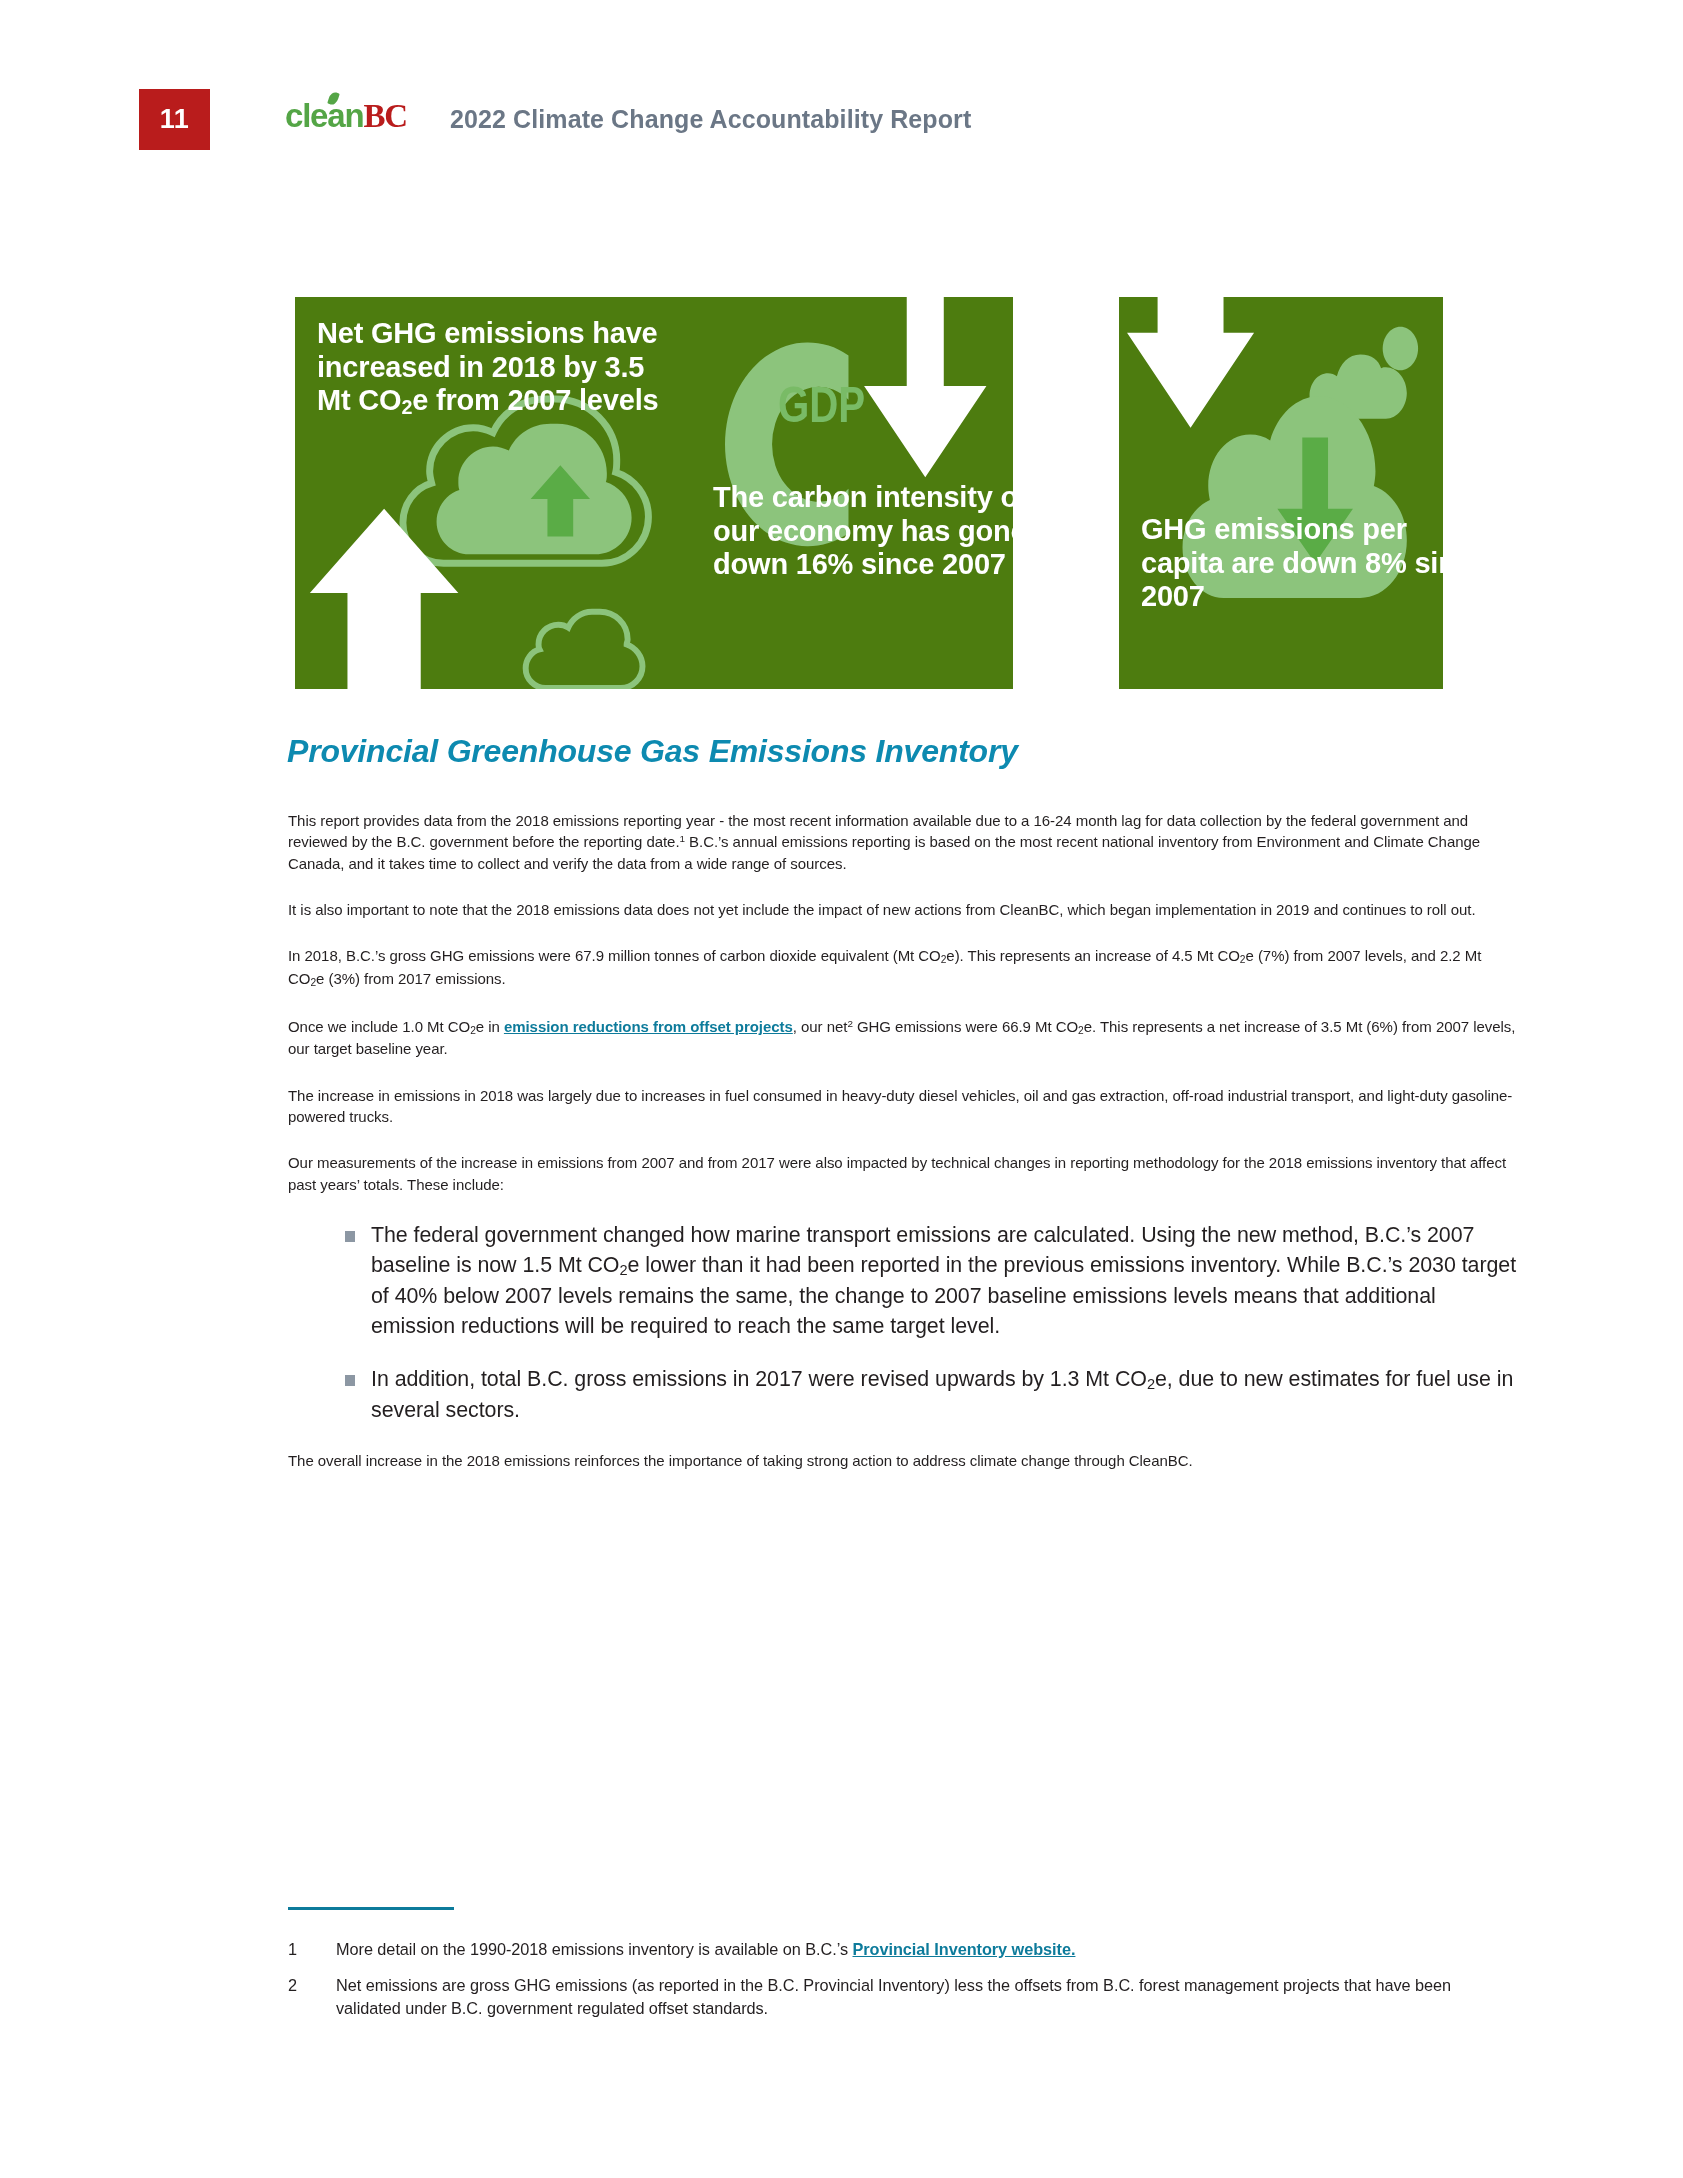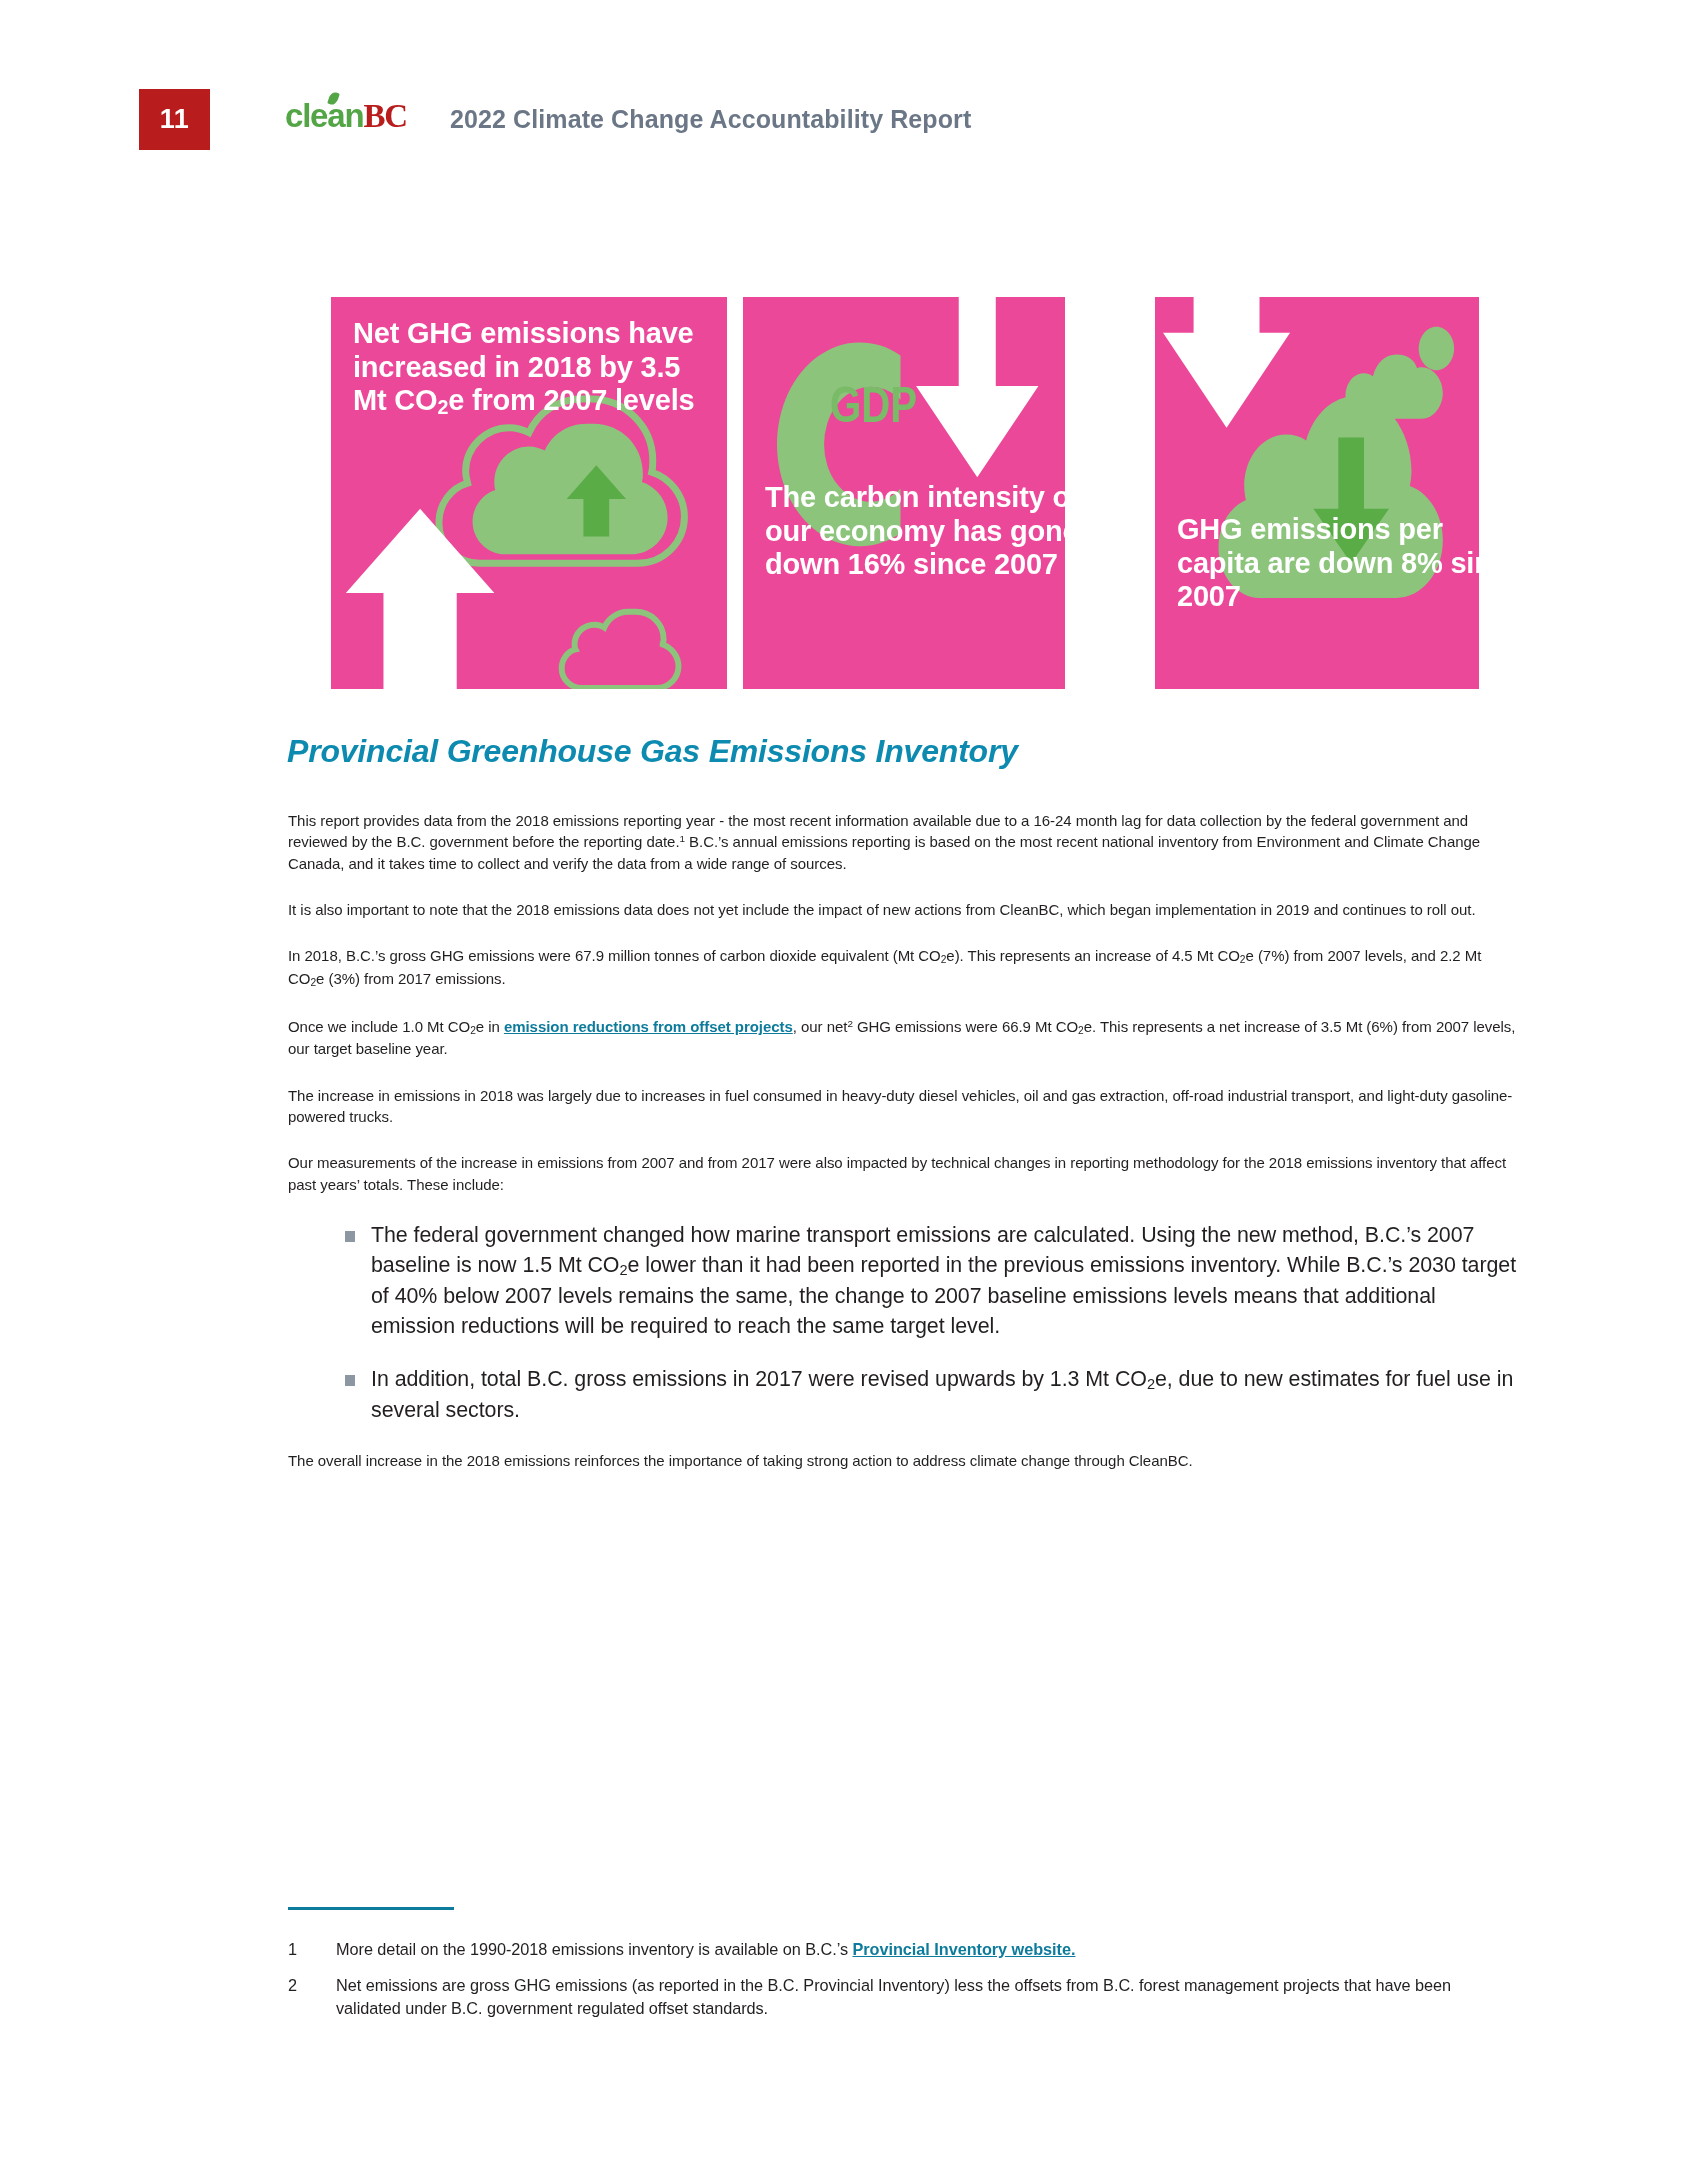--- a/index.html
+++ b/index.html
@@ -69,26 +69,25 @@
   .panels {
     position: absolute;
     left: 295px; top: 297px;
     width: 1223px;
     height: 392px;
   }
   .panel {
     position: absolute;
     top: 0;
     height: 392px;
-    background: #ec4899;
+    background: #4d7c0f;
     overflow: hidden;
-    margin-left: 36px;
   }
   .panel-1 { left: 0px;   width: 396px; }
-  .panel-2 { left: 412px; width: 322px; }
+  .panel-2 { left: 396px; width: 322px; }
   .panel-3 { left: 824px; width: 324px; }
 
   .panel-text {
     position: absolute;
     left: 22px;
     width: 347px;
     color: #ffffff;
     font-size: 29px;
     font-weight: bold;
     line-height: 1.16;

